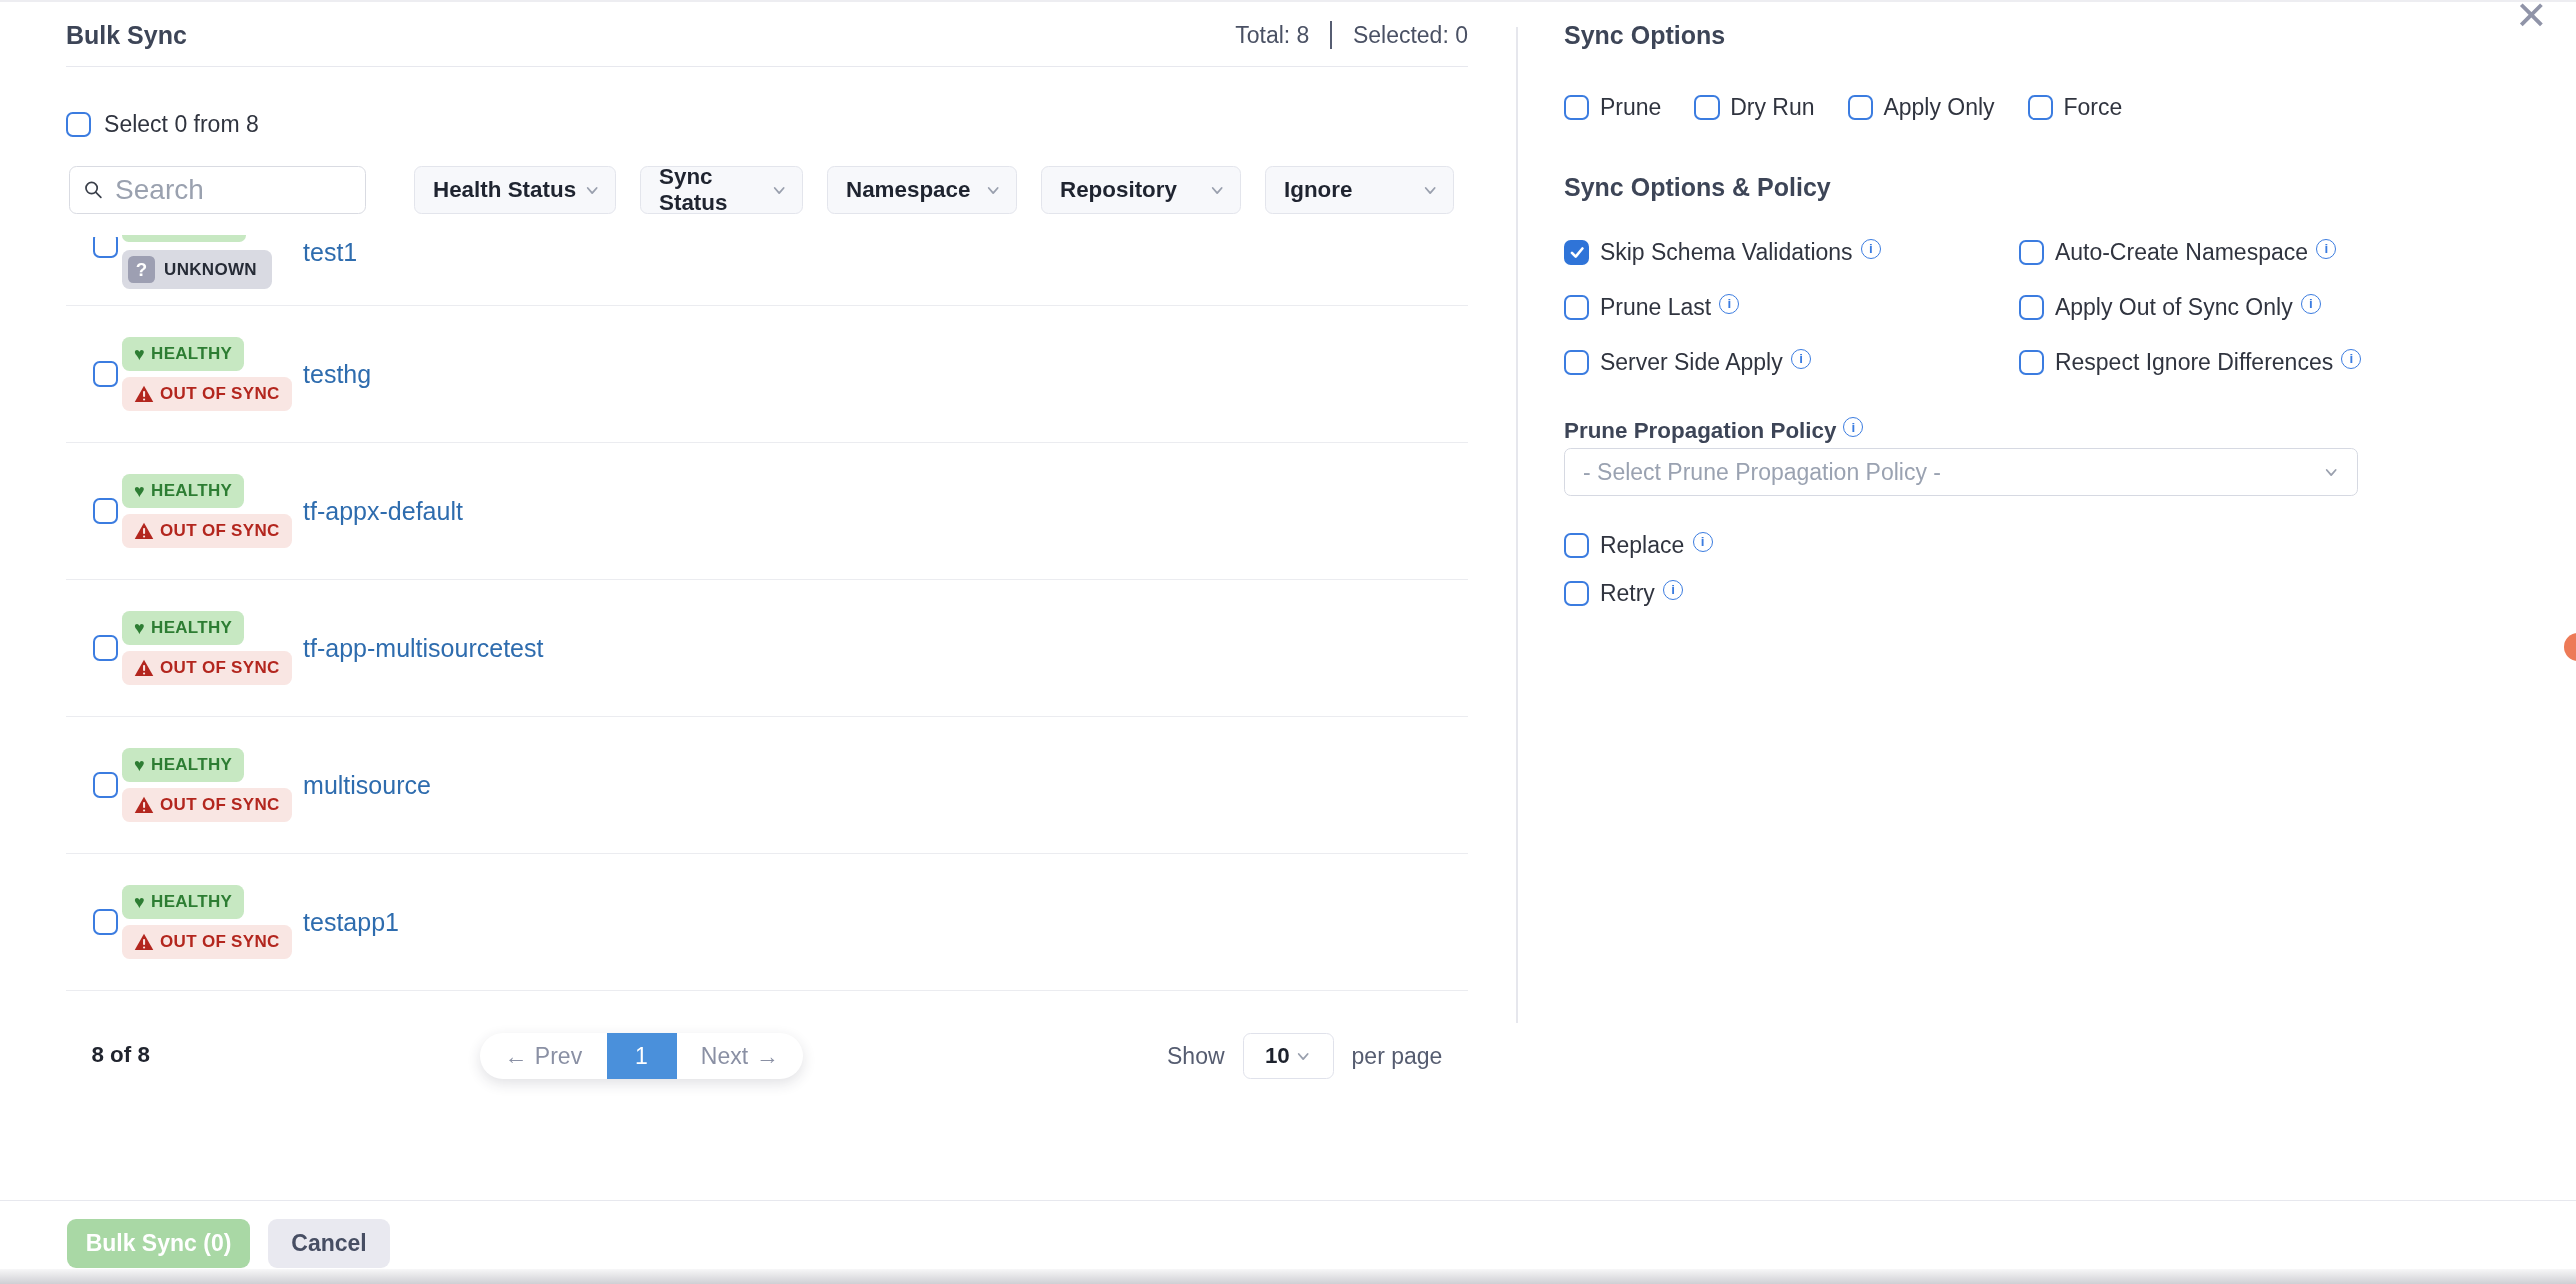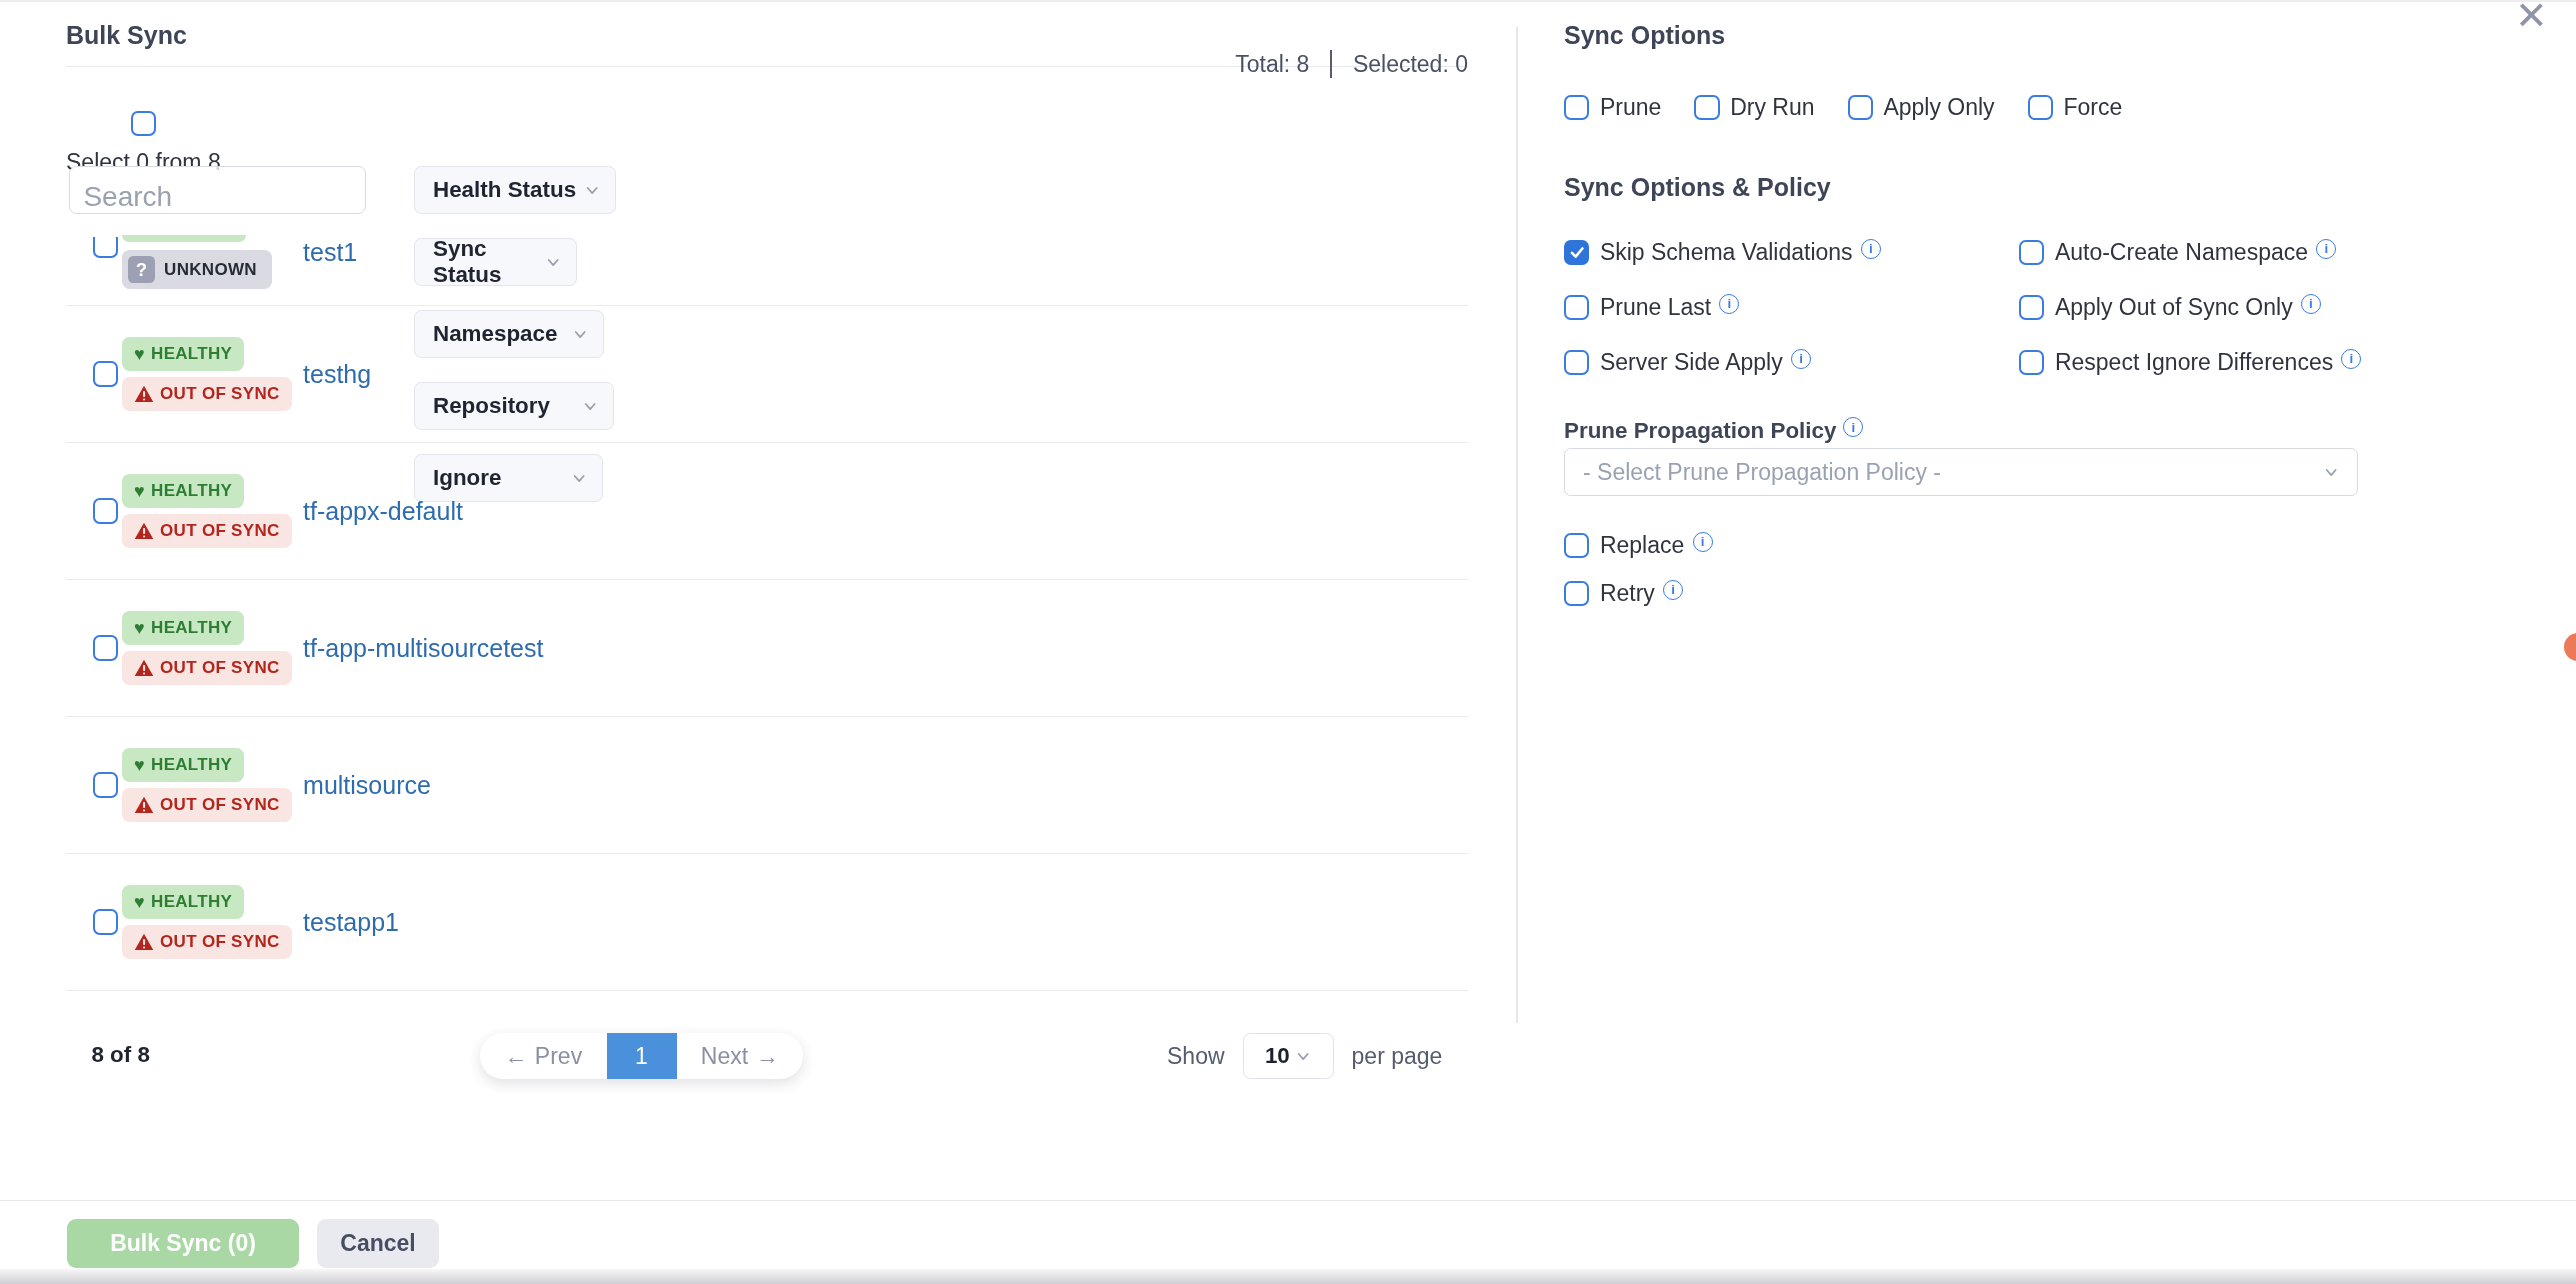--- a/index.html
+++ b/index.html
@@ -1,18 +1,18 @@
 <!DOCTYPE html>
 <html style="font-size:12px"><head>
 <meta charset="utf-8">
 <style>
   * { margin:0; padding:0; box-sizing:border-box; }
   html,body { width:2576px; height:1284px; background:#ffffff; overflow:hidden;
     font-family:"Liberation Sans","DejaVu Sans",sans-serif; }
-  .abs { position:absolute;flex-direction:column; }
+  .abs { position:absolute; }
 
   
   #top-hairline { left:0; top:0; width:2576px; height:1.5px; background:#ededf1; }
   #bottom-strip { left:0; bottom:0; width:2576px; height:15px;
     background:linear-gradient(#f7f7f8,#cfcfd4); }
   #panel-divider { left:1516px; top:27px; width:1.5px; height:996px; background:#e6e7ed; }
   #close-btn { left:2515px; top:-7.5px; font-size:39px; color:#9094a8; cursor:pointer;
     font-weight:300; }
   #orange-dot { left:2564px; top:633px; width:28px; height:28px; border-radius:50%;
     background:#ed7a57; }
@@ -107,21 +107,21 @@
   #prune-policy-select .ph { font-size:23px; color:#9aa2b1; }
   #prune-policy-select .chev { margin-left:auto; }
   #replace-row { position:absolute; left:0; top:511px; }
   #retry-row { position:absolute; left:0; top:559px; }
 
   
   #footer { left:0; top:1200px; width:2576px; border-top:1.5px solid #e7e8ee; }
   #footer-btns { display:flex; gap:18px; padding:18px 0 0 67px; }
   .btn { height:49px; border:none; border-radius:9px; font-size:23px; font-weight:700;
     font-family:inherit; cursor:pointer; display:flex; align-items:center; justify-content:center; }
-  #submit-btn { width:232px; background:#a9d8a5; color:#ffffff; cursor:default; }
+  #submit-btn { width:183px; background:#a9d8a5; color:#ffffff; cursor:default; }
   #cancel-btn { width:122px; background:#e9e9f0; color:#474e63; }
 
   svg { display:block; }
 </style>
 </head>
 <body>
 
 <div class="abs" id="top-hairline"></div>
 <div class="abs" id="panel-divider"></div>
 <div class="abs" id="close-btn">✕</div>

